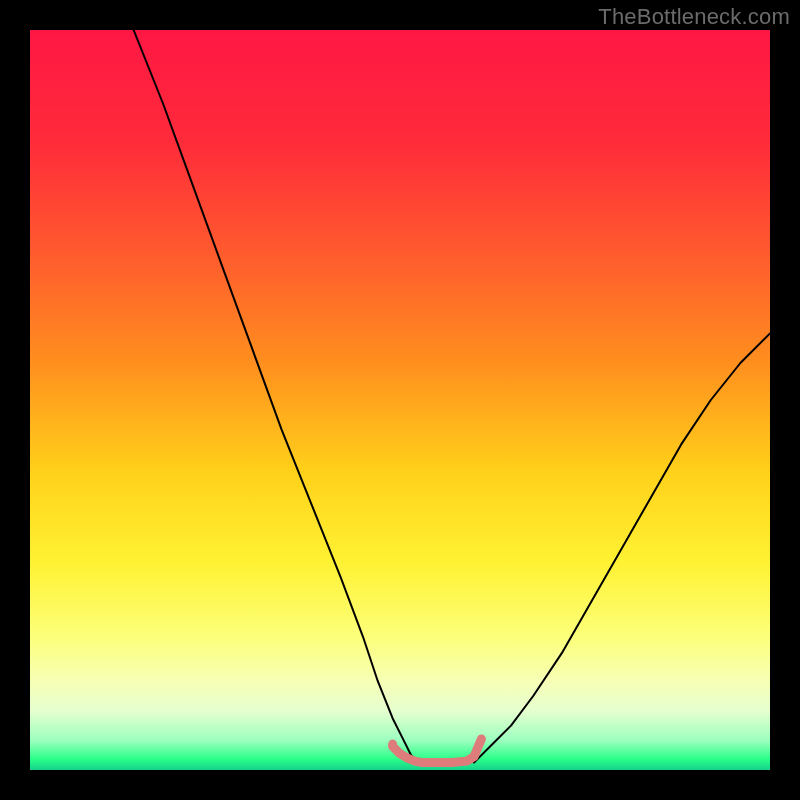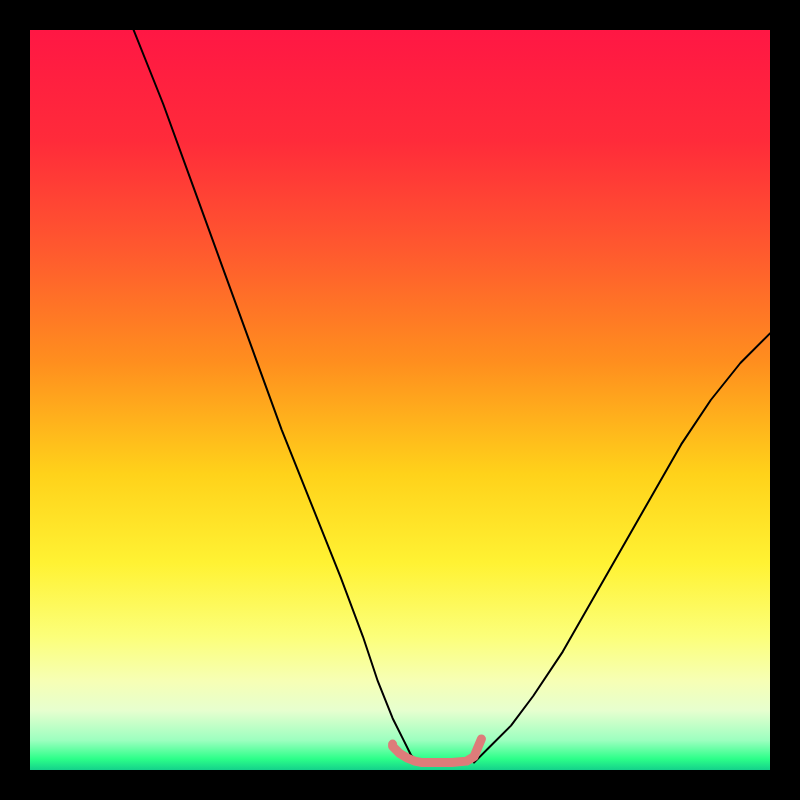--- a/index.html
+++ b/index.html
@@ -36,20 +36,21 @@
   .plot svg {
     display: block;
     width: 740px;
     height: 740px;
   }
 </style>
 </head>
 <body>
 
 <div class="frame">
+  <div class="watermark">TheBottleneck.com</div>
   <div class="plot">
     <svg id="chart-svg" viewBox="0 0 740 740" preserveAspectRatio="none">
       <defs>
         <linearGradient id="bg-grad" x1="0" y1="0" x2="0" y2="1">
             <stop offset="0.00%" stop-color="#ff1744"></stop>
             <stop offset="15.00%" stop-color="#ff2b3a"></stop>
             <stop offset="30.00%" stop-color="#ff5a2e"></stop>
             <stop offset="45.00%" stop-color="#ff8f1e"></stop>
             <stop offset="60.00%" stop-color="#ffd21a"></stop>
             <stop offset="72.00%" stop-color="#fff233"></stop>

